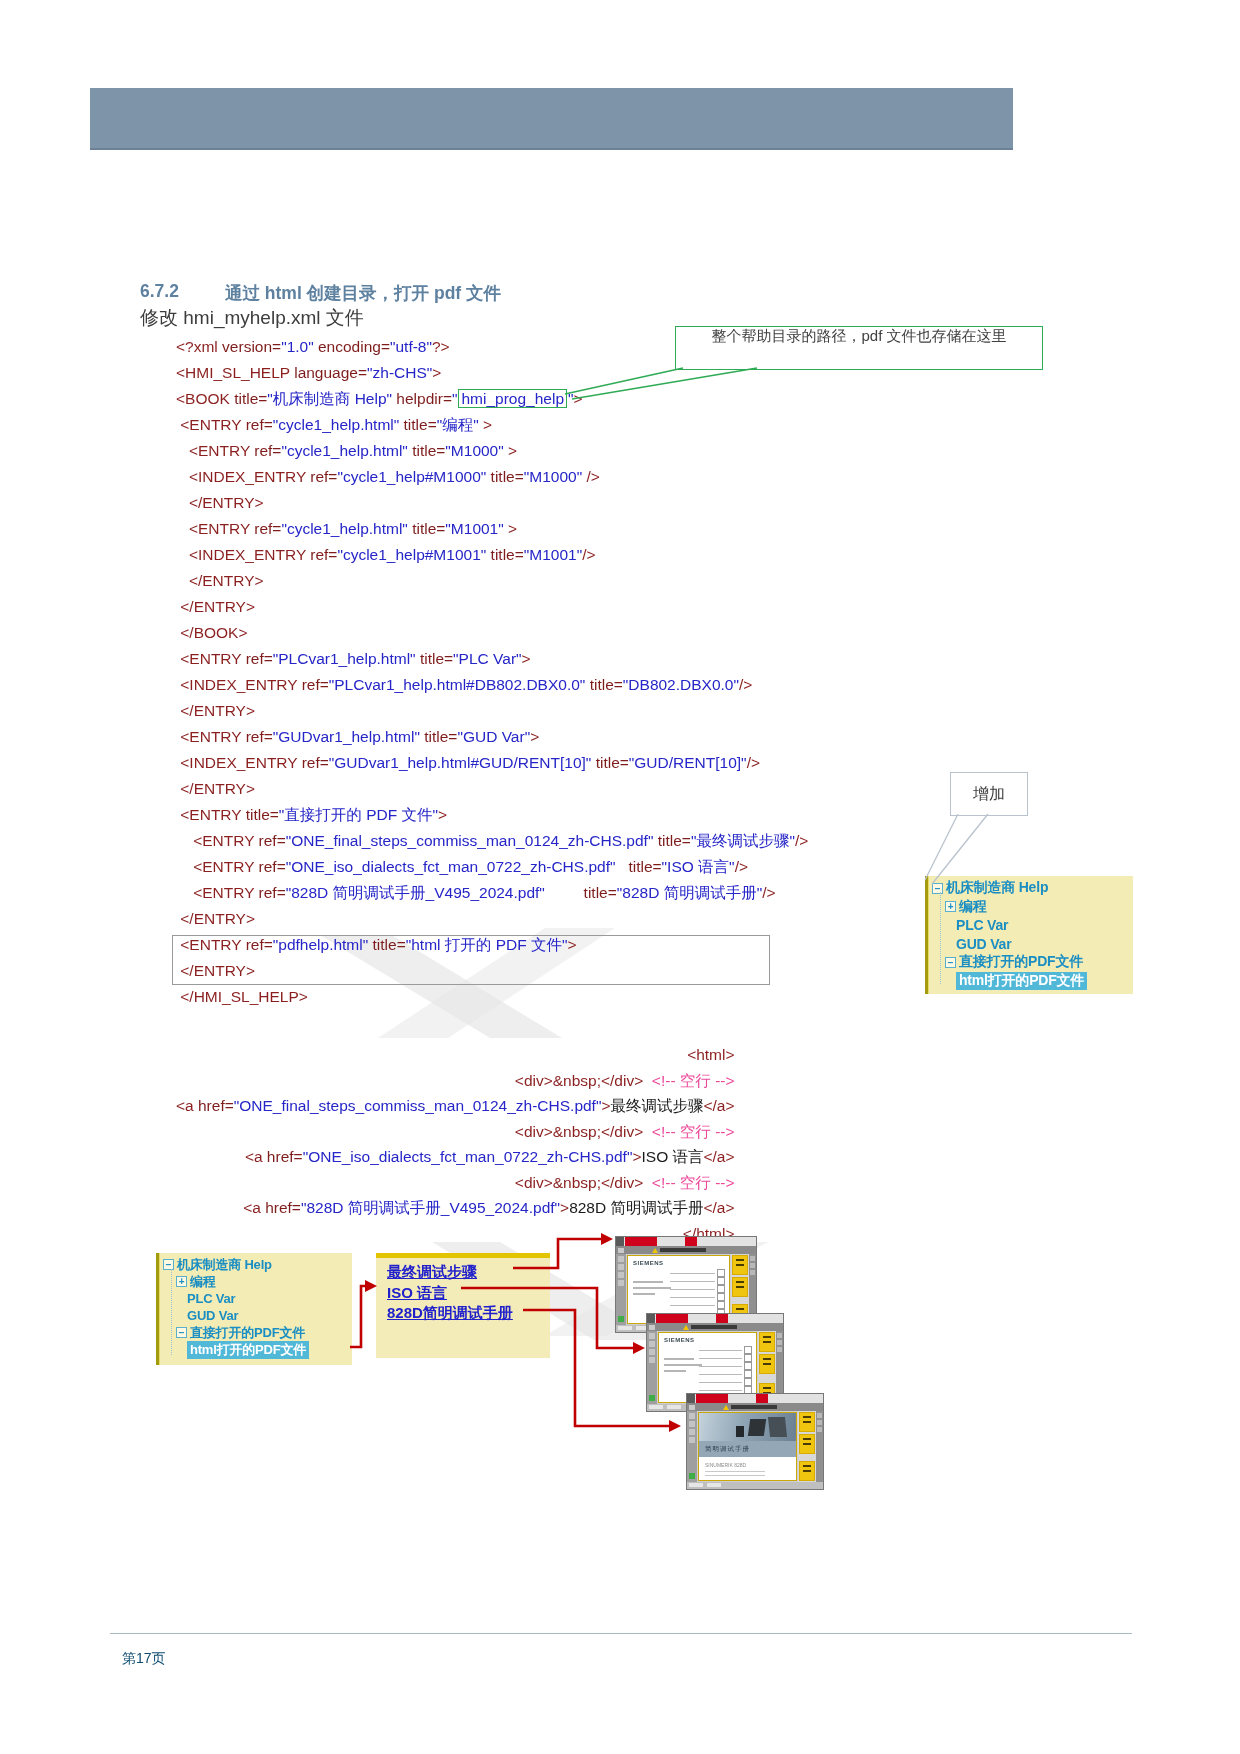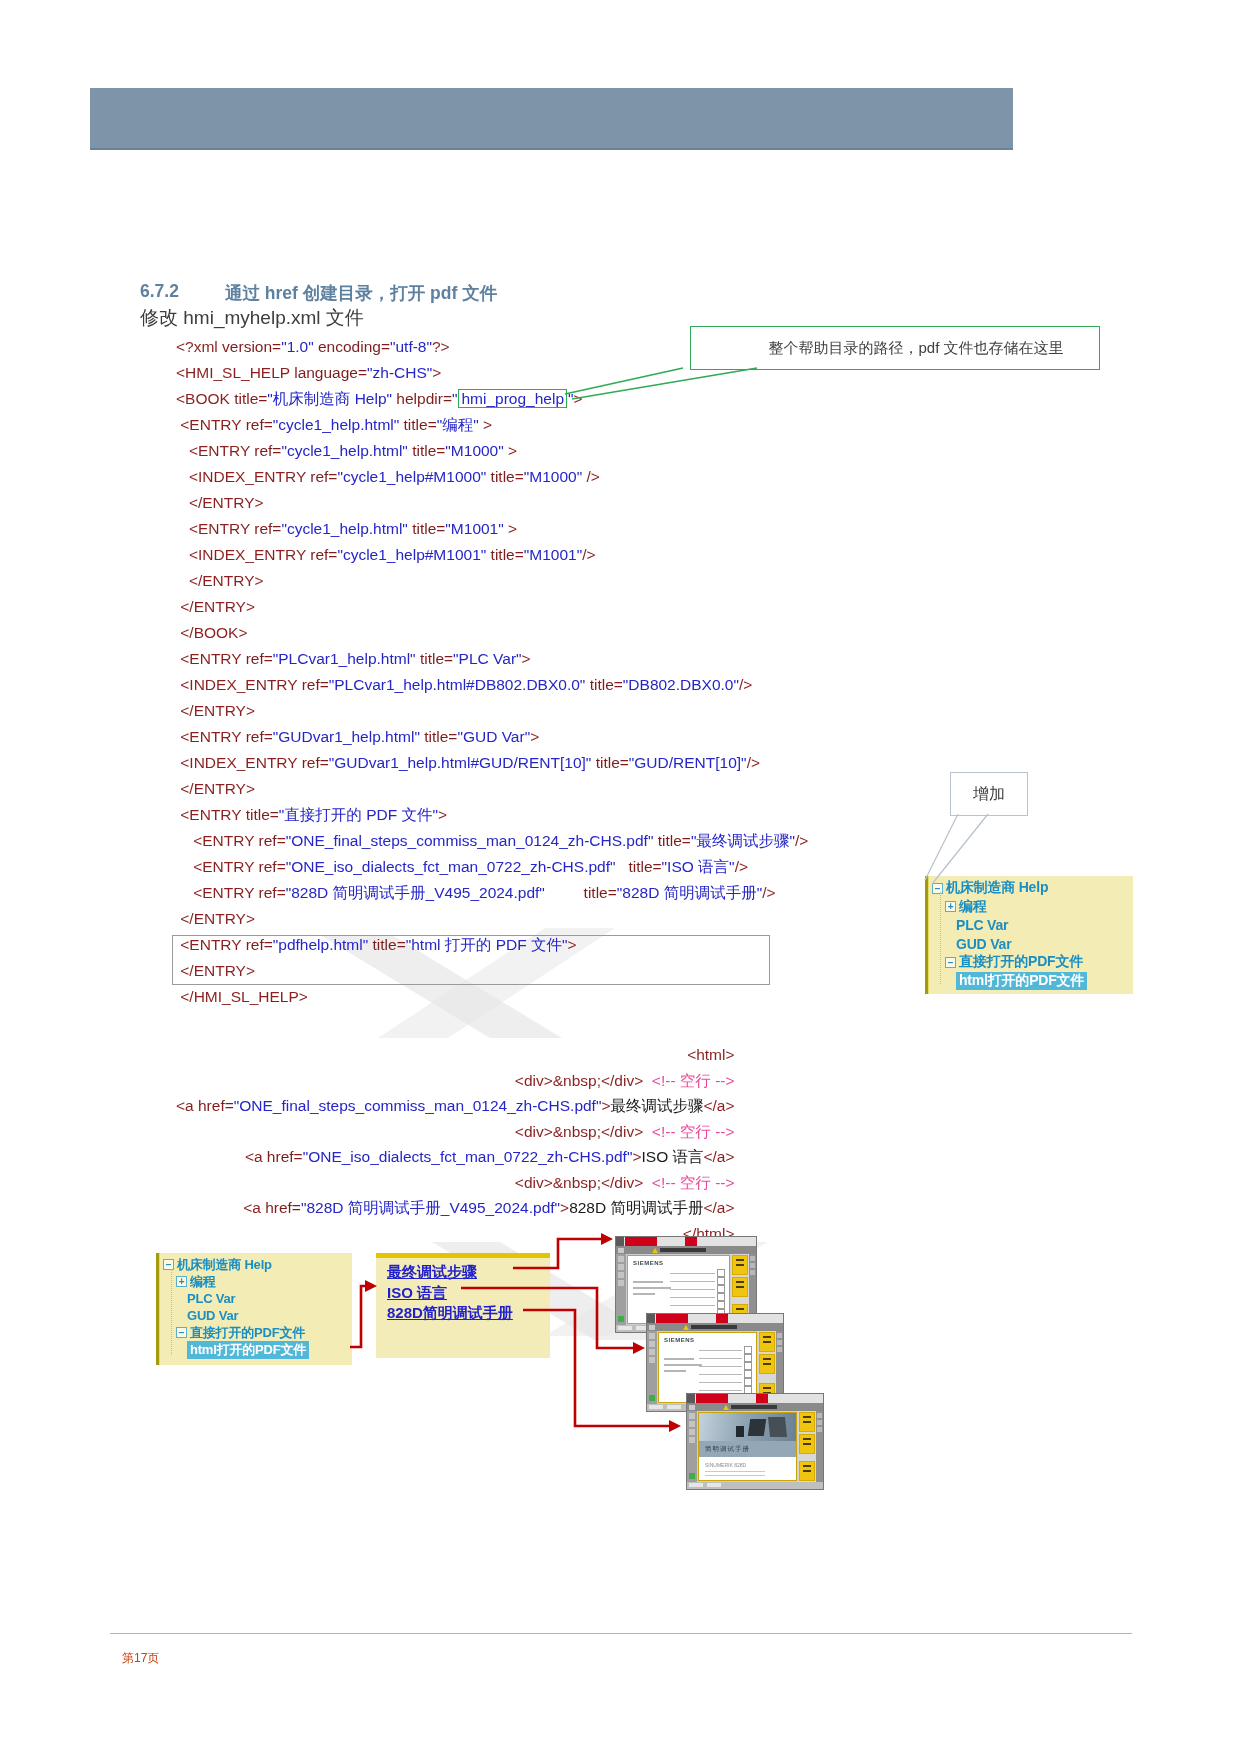--- a/index.html
+++ b/index.html
@@ -3,21 +3,21 @@
 <meta charset="utf-8">
 <style>
   html,body{margin:0;padding:0;background:#888;}
   .page{position:relative;width:1240px;height:1754px;background:#ffffff;margin:0 auto;
         font-family:"Liberation Sans",sans-serif;overflow:hidden;}
   .z{position:absolute;}
 
   
   .header-bar{left:90px;top:88px;width:923px;height:60px;background:#7e94a8;border-bottom:2px solid #6d8296;}
   .footer-line{left:110px;top:1633px;width:1022px;height:1px;background:#aab8bf;}
-  .footer-text{left:122px;top:1650px;font-size:12px;color:#c2410c;}
+  .footer-text{left:122px;top:1650px;font-size:14px;color:#0c4a6e;}
 
   
   .sec-head{left:140px;top:281px;font-size:17.5px;font-weight:bold;color:#5e81a0;display:flex;}
   .sec-num{margin-right:46px;}
   .intro{left:140px;top:305px;font-size:19px;color:#3d3d3d;}
 
   
   .code{white-space:pre;font-size:15.5px;color:#1a1a1a;}
   .code .code-line{height:26px;line-height:26px;}
   .xml-code{left:176px;top:334px;}
@@ -27,22 +27,22 @@
   .edit-line .code-line{height:25px;line-height:25px;}
   .tk-t{color:#8b1f1f;}
   .tk-a{color:#7f1d1d;}
   .tk-v{color:#2525c8;}
   .tk-p{color:#1a1a1a;}
   .tk-c{color:#ec4899;}
   .tk-vb{color:#2525c8;border:1.5px solid #2faa55;padding:0 2px;margin:0 1px;}
   .entry-box{left:172px;top:935px;width:596px;height:48px;border:1px solid #9a9a9a;}
 
   
-  .callout-green{left:690px;top:326px;width:366px;height:42px;border:1.5px solid #2faa55;background:#fff;
-                 display:flex;align-items:center;justify-content:center;font-size:15px;color:#3f3f3f;padding-left:42px;}
+  .callout-green{left:675px;top:326px;width:366px;height:42px;border:1.5px solid #2faa55;background:#fff;
+                 display:flex;align-items:flex-start;justify-content:center;font-size:15px;color:#3f3f3f;}
   .callout-add{left:950px;top:772px;width:76px;height:42px;border:1px solid #b9c3cd;background:#fff;
                display:flex;align-items:center;justify-content:center;font-size:16px;color:#3f3f3f;}
 
   
   .tree{background:#f3ecb4;border-left:3px solid #a49a10;box-shadow:inset 1px 0 0 #e7dc62;box-sizing:border-box;}
   .tree-right{left:925px;top:876px;width:208px;height:118px;padding-top:3px;}
   .tree-left{left:156px;top:1253px;width:196px;height:112px;padding-top:3px;}
   .tree-row{display:flex;align-items:center;font-weight:bold;color:#1b8ec4;letter-spacing:-0.2px;}
   .tree-right .tree-row{height:18.5px;font-size:14px;}
   .tree-left .tree-row{height:17px;font-size:13px;}
@@ -119,21 +119,21 @@
     <polygon points="320,935 392,935 562,1038 490,1038" fill="#e0e0e0" opacity="0.55"></polygon>
     <polygon points="545,928 615,928 448,1038 378,1038" fill="#e6e6e6" opacity="0.5"></polygon>
     <polygon points="432,1242 500,1242 662,1340 594,1340" fill="#e0e0e0" opacity="0.55"></polygon>
     <polygon points="706,1242 768,1242 606,1336 544,1336" fill="#e6e6e6" opacity="0.5"></polygon>
   </svg>
 
   <div class="z header-bar"></div>
 
   <div class="z sec-head">
     <span class="sec-num">6.7.2</span>
-    <span>通过 href 创建目录，打开 pdf 文件</span>
+    <span>通过 html 创建目录，打开 pdf 文件</span>
   </div>
 
   <div class="z intro">修改 hmi_myhelp.xml 文件</div>
 
   <div class="z code xml-code"><div class="code-line"><span class="tk-t">&lt;?xml </span><span class="tk-a">version=</span><span class="tk-v">"1.0"</span><span class="tk-p"> </span><span class="tk-a">encoding=</span><span class="tk-v">"utf-8"</span><span class="tk-t">?&gt;</span></div><div class="code-line"><span class="tk-t">&lt;HMI_SL_HELP </span><span class="tk-a">language=</span><span class="tk-v">"zh-CHS"</span><span class="tk-t">&gt;</span></div><div class="code-line"><span class="tk-t">&lt;BOOK </span><span class="tk-a">title=</span><span class="tk-v">"机床制造商 Help"</span><span class="tk-p"> </span><span class="tk-a">helpdir=</span><span class="tk-v">"</span><span class="tk-vb">hmi_prog_help</span><span class="tk-v">"</span><span class="tk-t">&gt;</span></div><div class="code-line"><span class="tk-t"> &lt;ENTRY </span><span class="tk-a">ref=</span><span class="tk-v">"cycle1_help.html"</span><span class="tk-p"> </span><span class="tk-a">title=</span><span class="tk-v">"编程"</span><span class="tk-p"> </span><span class="tk-t">&gt;</span></div><div class="code-line"><span class="tk-t">   &lt;ENTRY </span><span class="tk-a">ref=</span><span class="tk-v">"cycle1_help.html"</span><span class="tk-p"> </span><span class="tk-a">title=</span><span class="tk-v">"M1000"</span><span class="tk-p"> </span><span class="tk-t">&gt;</span></div><div class="code-line"><span class="tk-t">   &lt;INDEX_ENTRY </span><span class="tk-a">ref=</span><span class="tk-v">"cycle1_help#M1000"</span><span class="tk-p"> </span><span class="tk-a">title=</span><span class="tk-v">"M1000"</span><span class="tk-p"> </span><span class="tk-t">/&gt;</span></div><div class="code-line"><span class="tk-t">   &lt;/ENTRY&gt;</span></div><div class="code-line"><span class="tk-t">   &lt;ENTRY </span><span class="tk-a">ref=</span><span class="tk-v">"cycle1_help.html"</span><span class="tk-p"> </span><span class="tk-a">title=</span><span class="tk-v">"M1001"</span><span class="tk-p"> </span><span class="tk-t">&gt;</span></div><div class="code-line"><span class="tk-t">   &lt;INDEX_ENTRY </span><span class="tk-a">ref=</span><span class="tk-v">"cycle1_help#M1001"</span><span class="tk-p"> </span><span class="tk-a">title=</span><span class="tk-v">"M1001"</span><span class="tk-t">/&gt;</span></div><div class="code-line"><span class="tk-t">   &lt;/ENTRY&gt;</span></div><div class="code-line"><span class="tk-t"> &lt;/ENTRY&gt;</span></div><div class="code-line"><span class="tk-t"> &lt;/BOOK&gt;</span></div><div class="code-line"><span class="tk-t"> &lt;ENTRY </span><span class="tk-a">ref=</span><span class="tk-v">"PLCvar1_help.html"</span><span class="tk-p"> </span><span class="tk-a">title=</span><span class="tk-v">"PLC Var"</span><span class="tk-t">&gt;</span></div><div class="code-line"><span class="tk-t"> &lt;INDEX_ENTRY </span><span class="tk-a">ref=</span><span class="tk-v">"PLCvar1_help.html#DB802.DBX0.0"</span><span class="tk-p"> </span><span class="tk-a">title=</span><span class="tk-v">"DB802.DBX0.0"</span><span class="tk-t">/&gt;</span></div><div class="code-line"><span class="tk-t"> &lt;/ENTRY&gt;</span></div><div class="code-line"><span class="tk-t"> &lt;ENTRY </span><span class="tk-a">ref=</span><span class="tk-v">"GUDvar1_help.html"</span><span class="tk-p"> </span><span class="tk-a">title=</span><span class="tk-v">"GUD Var"</span><span class="tk-t">&gt;</span></div><div class="code-line"><span class="tk-t"> &lt;INDEX_ENTRY </span><span class="tk-a">ref=</span><span class="tk-v">"GUDvar1_help.html#GUD/RENT[10]"</span><span class="tk-p"> </span><span class="tk-a">title=</span><span class="tk-v">"GUD/RENT[10]"</span><span class="tk-t">/&gt;</span></div><div class="code-line"><span class="tk-t"> &lt;/ENTRY&gt;</span></div><div class="code-line"><span class="tk-t"> &lt;ENTRY </span><span class="tk-a">title=</span><span class="tk-v">"直接打开的 PDF 文件"</span><span class="tk-t">&gt;</span></div><div class="code-line"><span class="tk-t">    &lt;ENTRY </span><span class="tk-a">ref=</span><span class="tk-v">"ONE_final_steps_commiss_man_0124_zh-CHS.pdf"</span><span class="tk-p"> </span><span class="tk-a">title=</span><span class="tk-v">"最终调试步骤"</span><span class="tk-t">/&gt;</span></div><div class="code-line"><span class="tk-t">    &lt;ENTRY </span><span class="tk-a">ref=</span><span class="tk-v">"ONE_iso_dialects_fct_man_0722_zh-CHS.pdf"</span><span class="tk-p">   </span><span class="tk-a">title=</span><span class="tk-v">"ISO 语言"</span><span class="tk-t">/&gt;</span></div><div class="code-line"><span class="tk-t">    &lt;ENTRY </span><span class="tk-a">ref=</span><span class="tk-v">"828D 简明调试手册_V495_2024.pdf"</span><span class="tk-p">         </span><span class="tk-a">title=</span><span class="tk-v">"828D 简明调试手册"</span><span class="tk-t">/&gt;</span></div><div class="code-line"><span class="tk-t"> &lt;/ENTRY&gt;</span></div><div class="code-line boxed"><span class="tk-t"> &lt;ENTRY </span><span class="tk-a">ref=</span><span class="tk-v">"pdfhelp.html"</span><span class="tk-p"> </span><span class="tk-a">title=</span><span class="tk-v">"html 打开的 PDF 文件"</span><span class="tk-t">&gt;</span></div><div class="code-line boxed"><span class="tk-t"> &lt;/ENTRY&gt;</span></div><div class="code-line"><span class="tk-t"> &lt;/HMI_SL_HELP&gt;</span></div></div>
   <div class="z entry-box"></div>
 
 
   <div class="z code html-code"><div class="code-line"><span class="tk-t">&lt;html&gt;</span></div><div class="code-line"><span class="tk-t">&lt;div&gt;&amp;nbsp;&lt;/div&gt;</span><span class="tk-p">  </span><span class="tk-c">&lt;!-- 空行 --&gt;</span></div><div class="code-line"><span class="tk-t">&lt;a </span><span class="tk-a">href=</span><span class="tk-v">"ONE_final_steps_commiss_man_0124_zh-CHS.pdf"</span><span class="tk-t">&gt;</span><span class="tk-p">最终调试步骤</span><span class="tk-t">&lt;/a&gt;</span></div><div class="code-line"><span class="tk-t">&lt;div&gt;&amp;nbsp;&lt;/div&gt;</span><span class="tk-p">  </span><span class="tk-c">&lt;!-- 空行 --&gt;</span></div><div class="code-line"><span class="tk-t">&lt;a </span><span class="tk-a">href=</span><span class="tk-v">"ONE_iso_dialects_fct_man_0722_zh-CHS.pdf"</span><span class="tk-t">&gt;</span><span class="tk-p">ISO 语言</span><span class="tk-t">&lt;/a&gt;</span></div><div class="code-line"><span class="tk-t">&lt;div&gt;&amp;nbsp;&lt;/div&gt;</span><span class="tk-p">  </span><span class="tk-c">&lt;!-- 空行 --&gt;</span></div><div class="code-line"><span class="tk-t">&lt;a </span><span class="tk-a">href=</span><span class="tk-v">"828D 简明调试手册_V495_2024.pdf"</span><span class="tk-t">&gt;</span><span class="tk-p">828D 简明调试手册</span><span class="tk-t">&lt;/a&gt;</span></div><div class="code-line"><span class="tk-t">&lt;/html&gt;</span></div></div>
 

